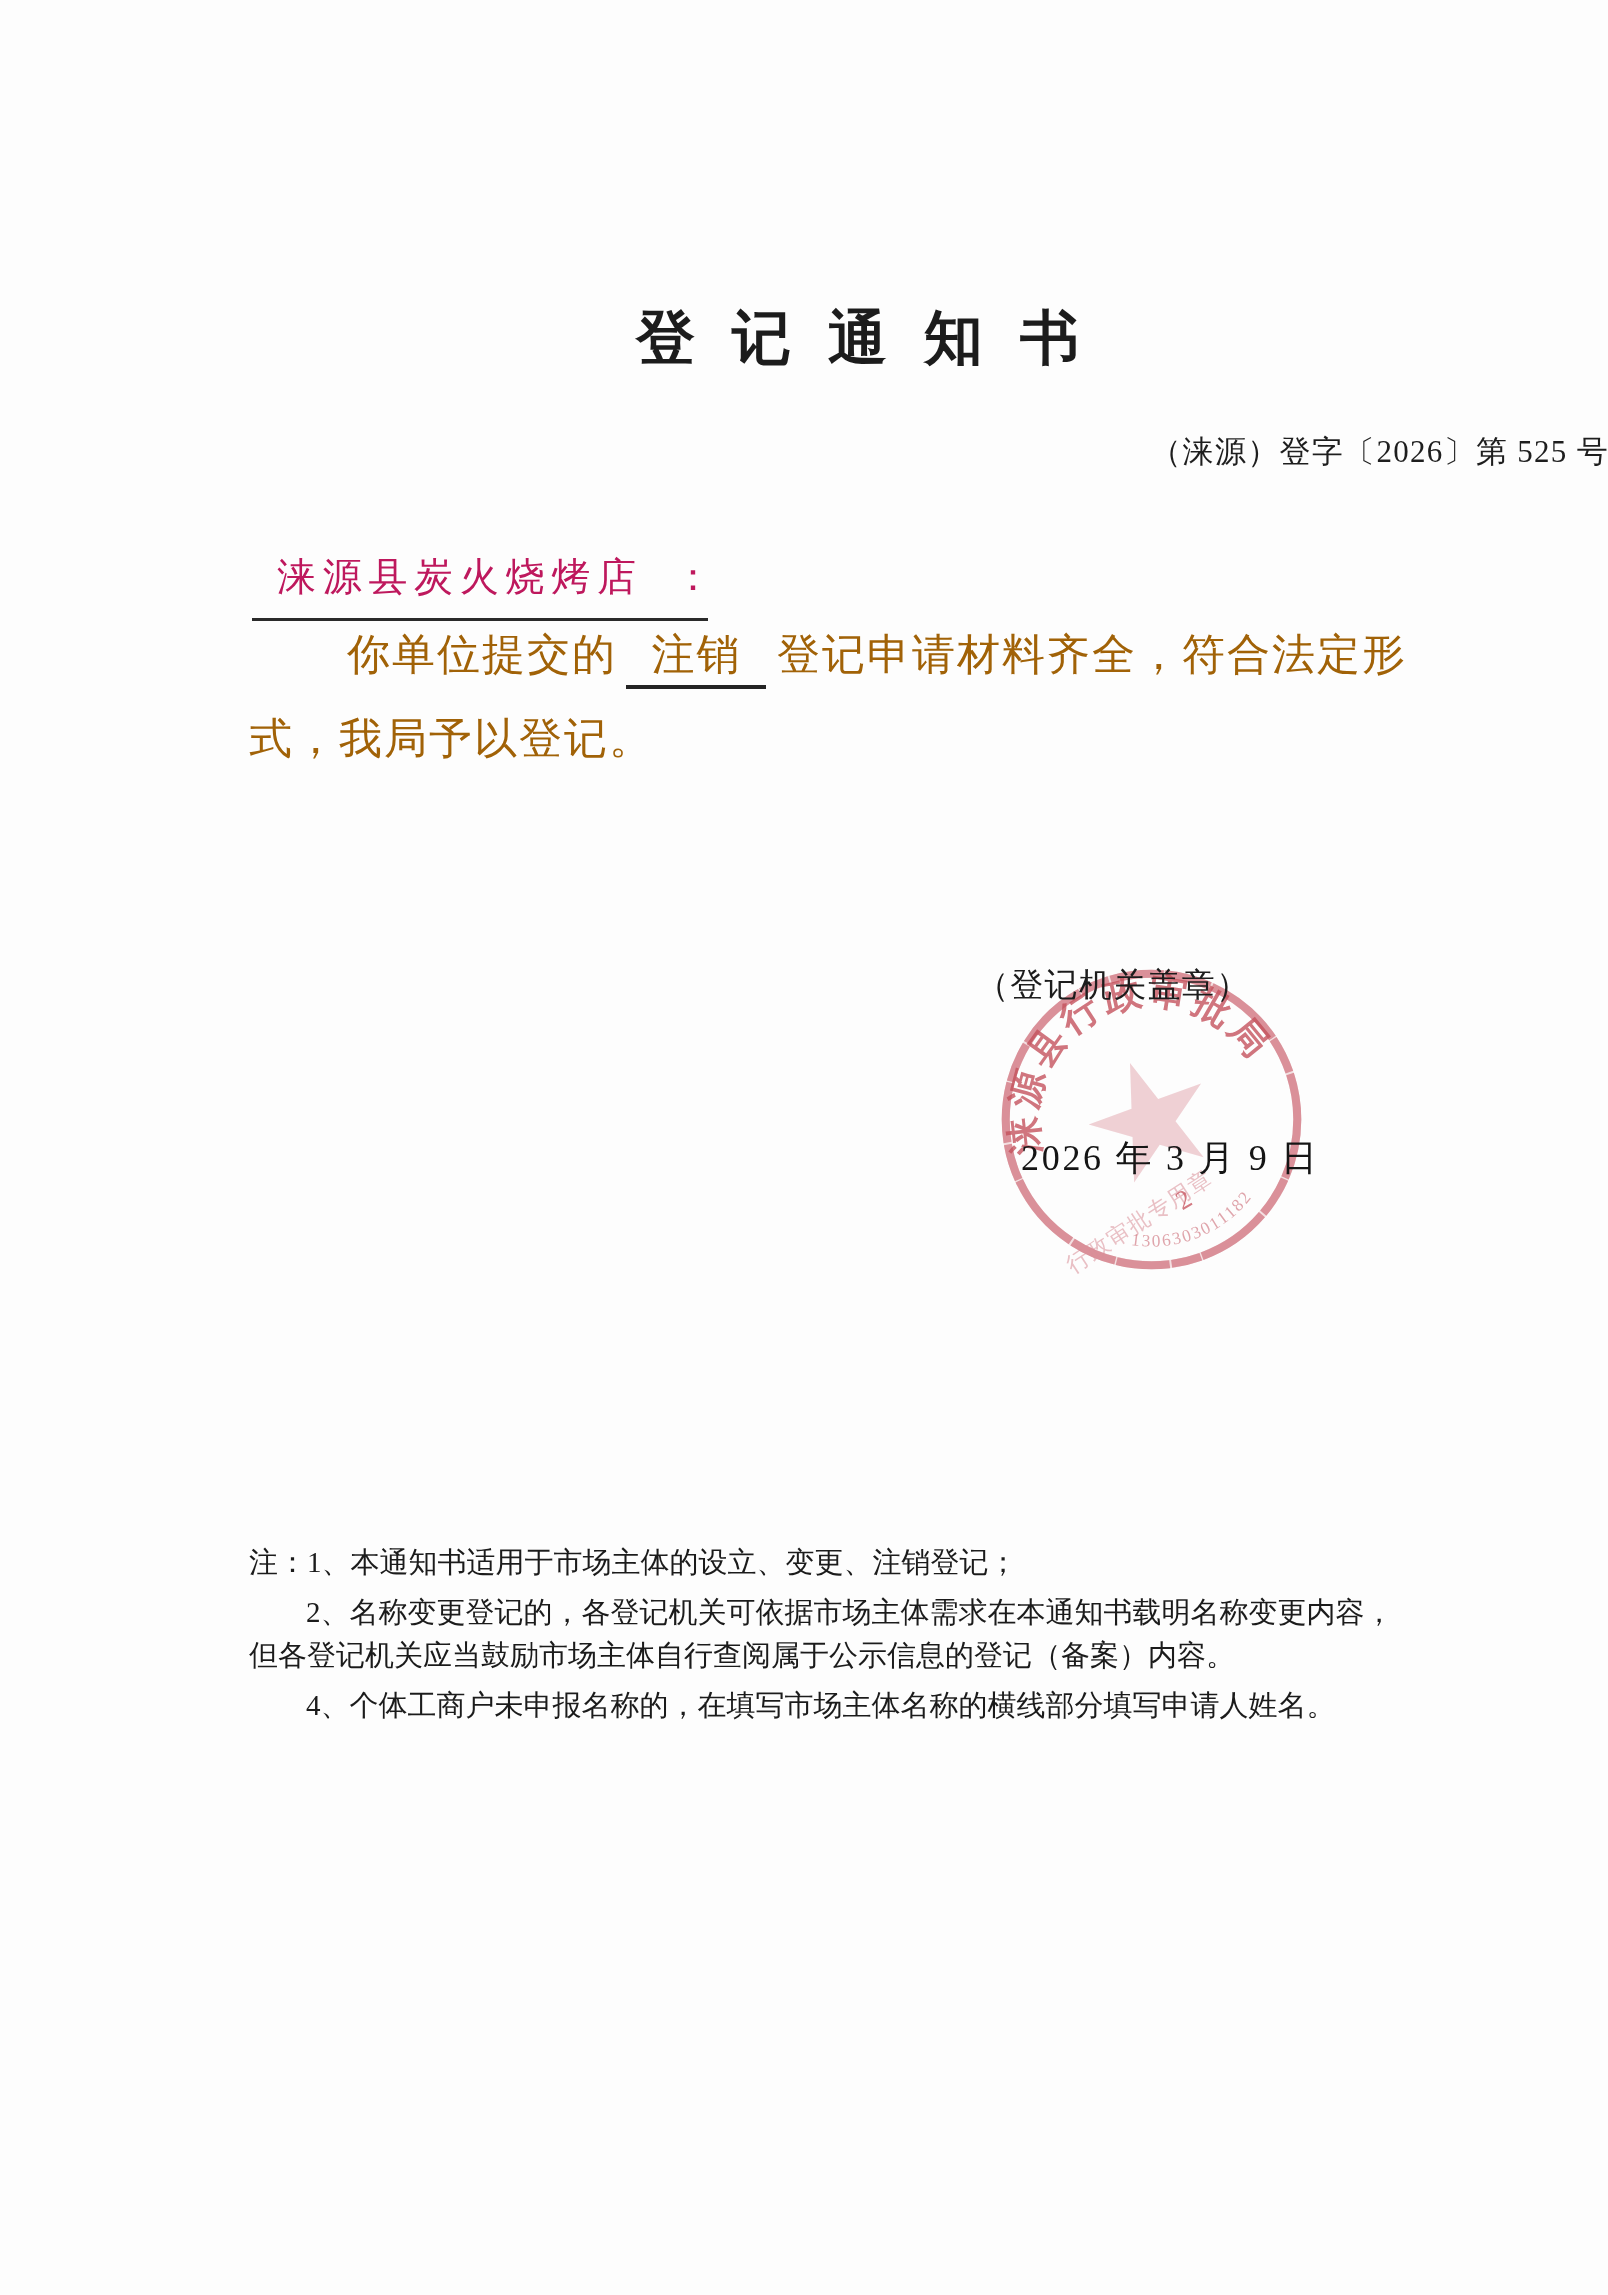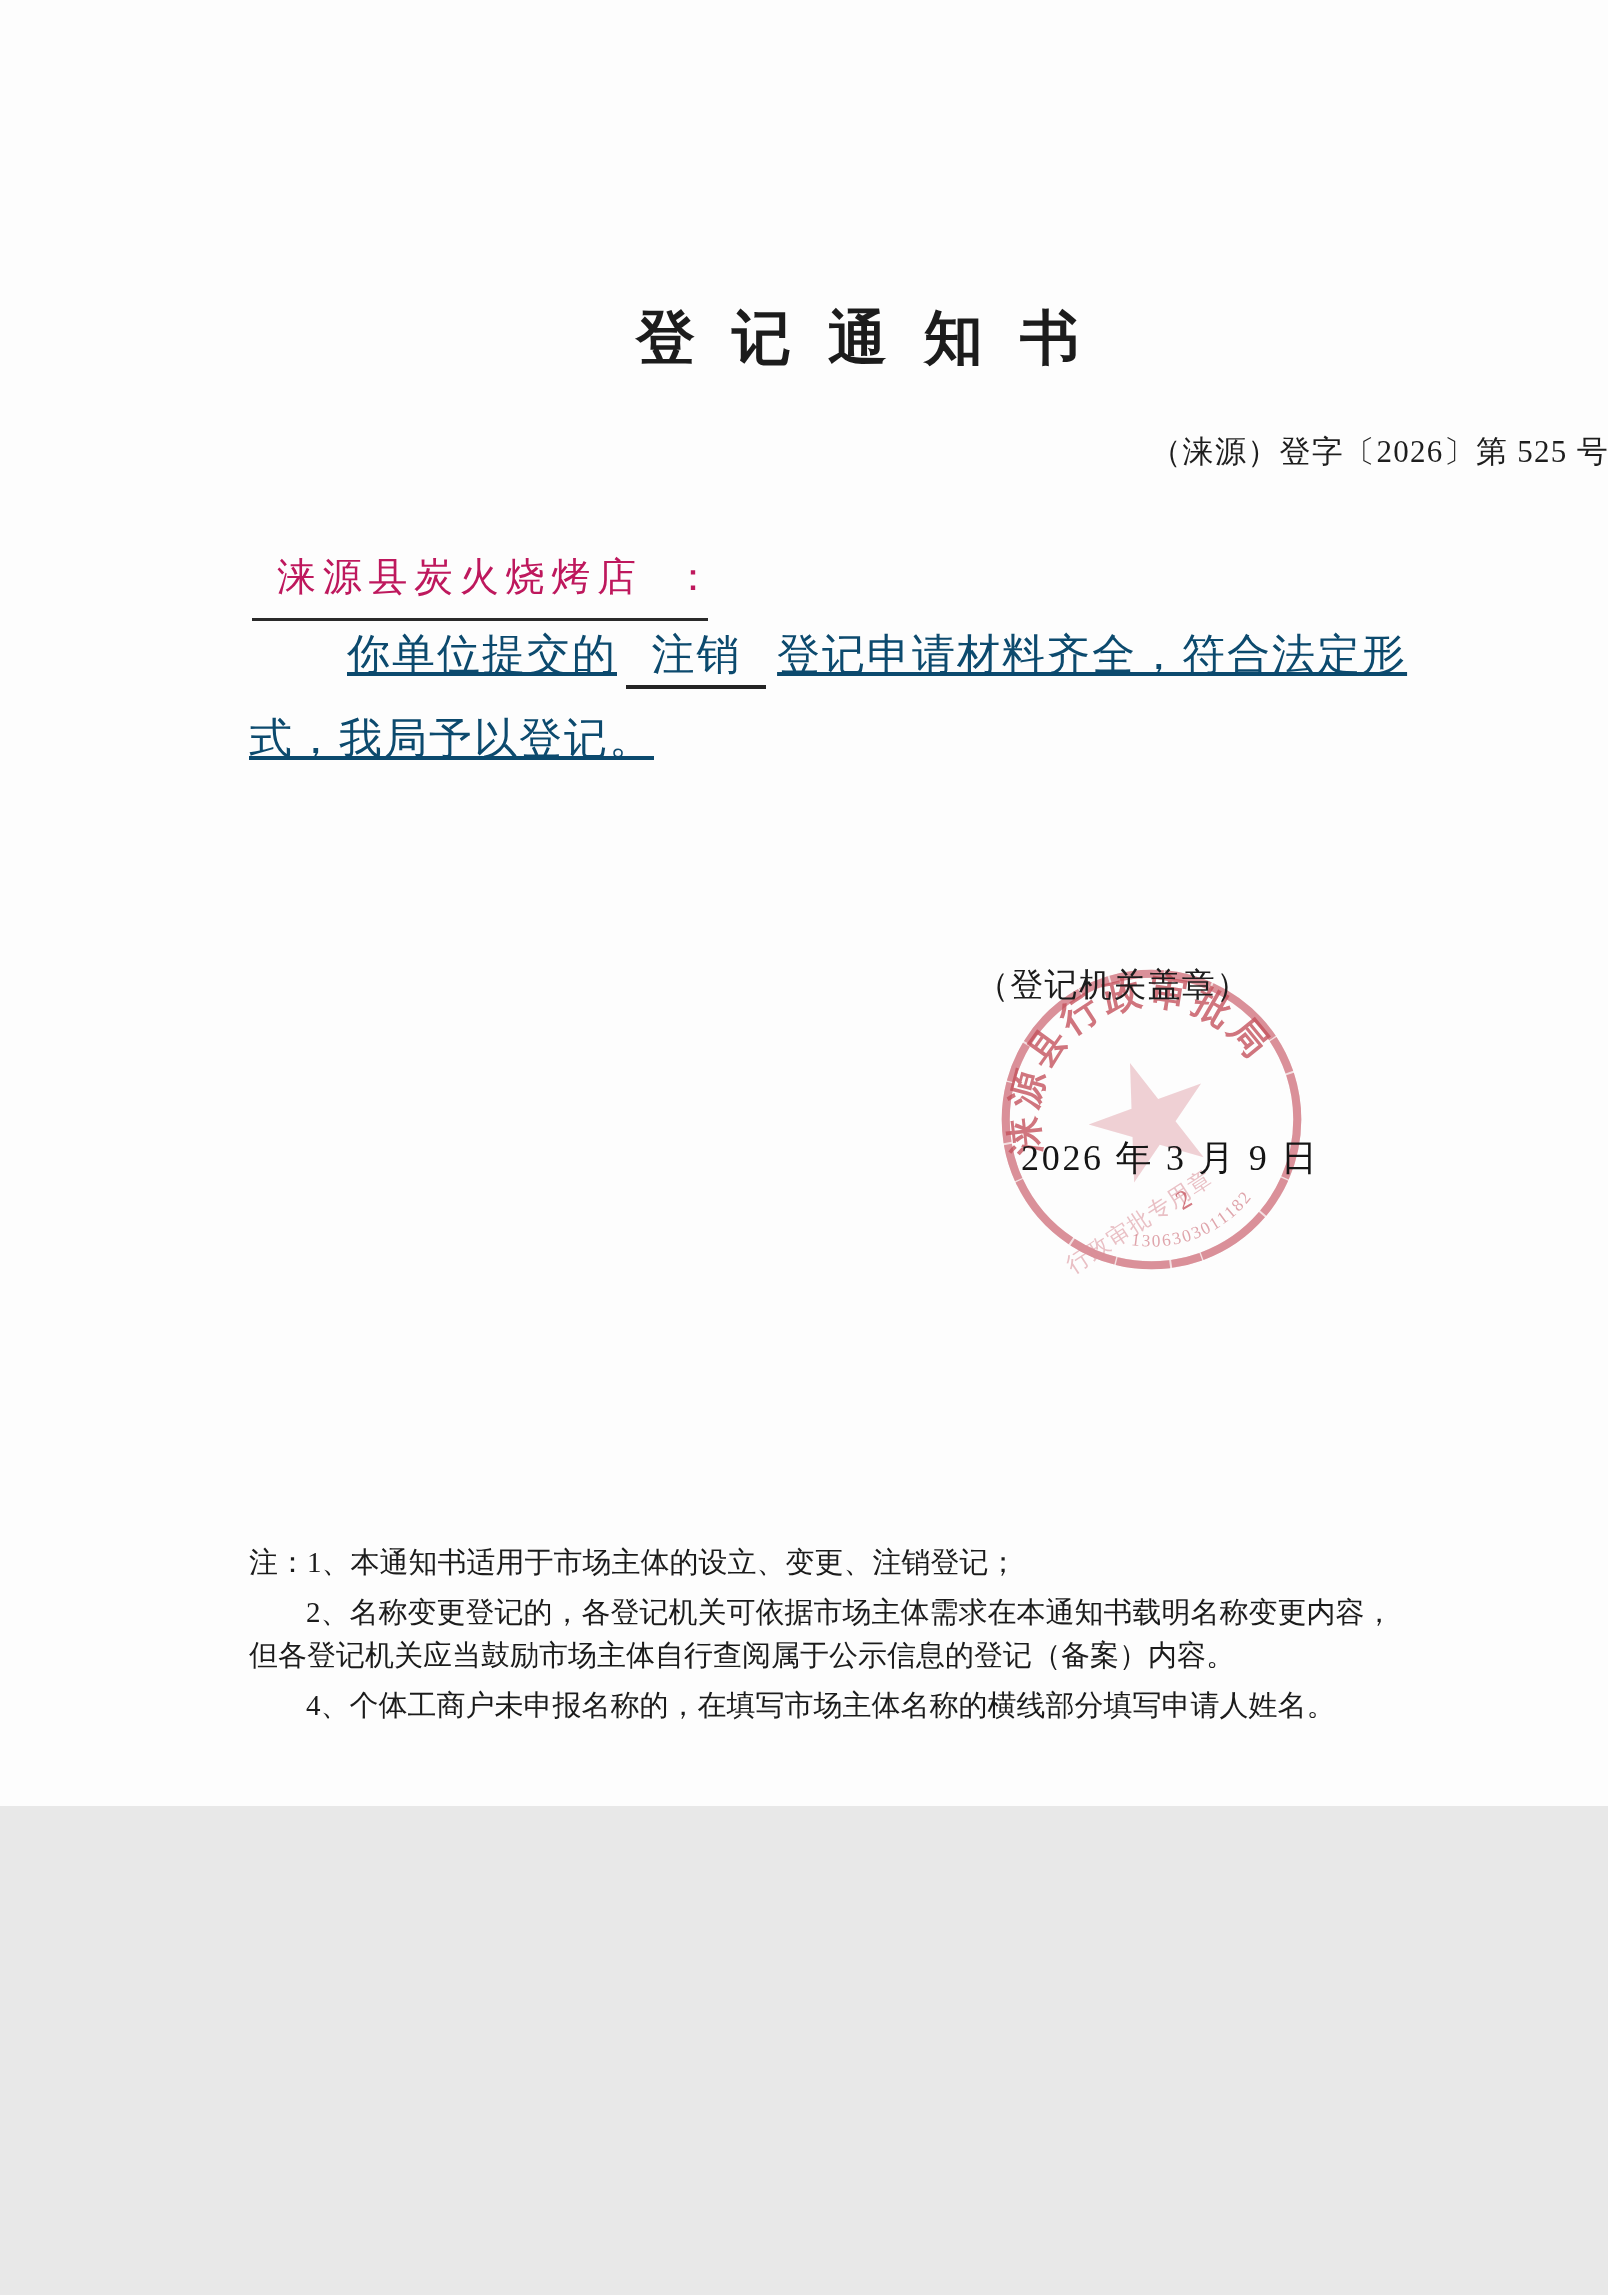--- a/index.html
+++ b/index.html
@@ -1,19 +1,19 @@
 <!DOCTYPE html>
 <html style="font-size:10.7px"><head>
 <meta charset="utf-8">
 <style>
   html, body { margin: 0; padding: 0; background: #e8e8e8; }
   .page {
     position: relative;
     width: 1609px;
-    height: 1806px;
+    height: 2295px;
     margin: 0 auto;
     background: #fdfdfd;
     font-family: "Liberation Serif", serif;
     color: #222;
     overflow: hidden;
   }
   .title {
     position: absolute;
     left: 0; right: 0;
     top: 299px;
@@ -51,22 +51,21 @@
   }
   .addressee .colon { margin-left: 31px; letter-spacing: 0; }
   .bodytext {
     position: absolute;
     left: 249px;
     top: 613px;
     width: 1189px;
     font-size: 43px;
     letter-spacing: 2px;
     line-height: 84px;
-    color: #0c4a6e;
-    text-decoration: underline;
+    color: #a16207;
   }
   .bodytext .line1 { text-indent: 98px; white-space: nowrap; }
   .bodytext .line2 { white-space: nowrap; }
   .fill-underline {
     display: inline-block;
     text-indent: 0;
     border-bottom: 4px solid #242424;
     padding: 0 25px 4px 25px;
     margin: 0 10.7px 0 9.4px;
     line-height: 53px;

